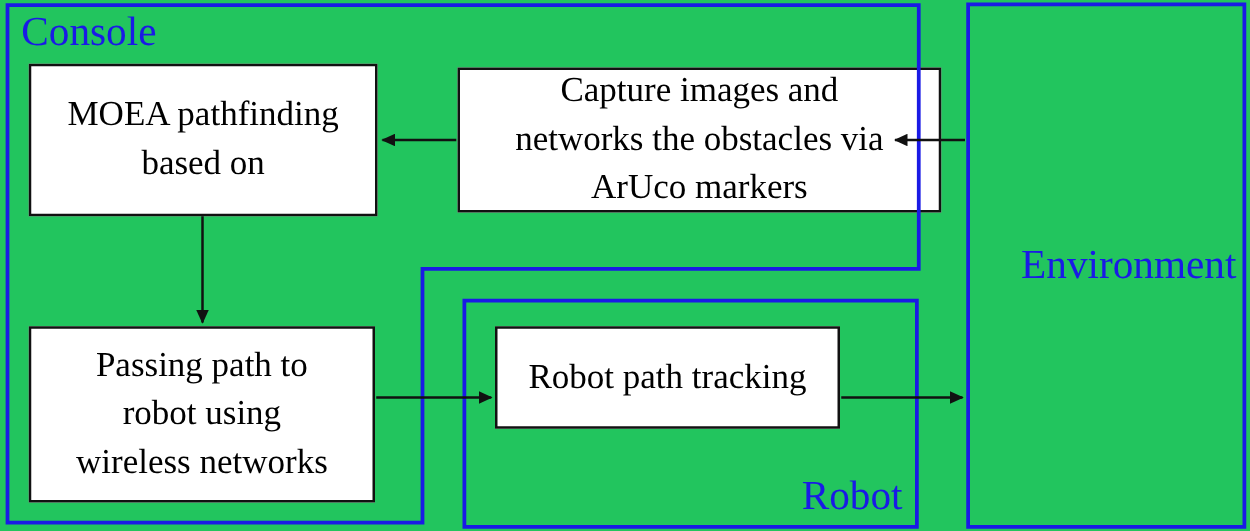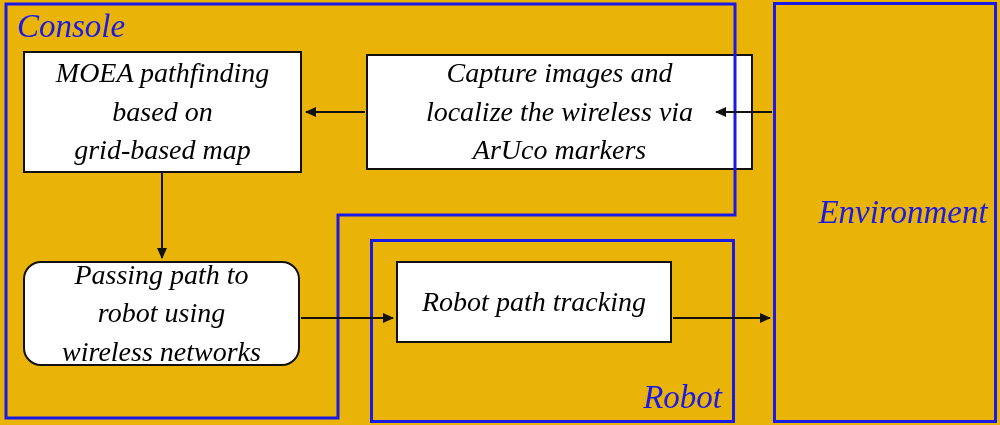--- a/index.html
+++ b/index.html
@@ -4,24 +4,23 @@
 <style>
   :root {
     --accent-blue: #1a1ae6;
     --line-black: #111111;
   }
   html, body { margin: 0; padding: 0; background: #ffffff; }
   .canvas {
     position: relative;
     width: 1000px;
     height: 425px;
-    background: #eab308;
+    background: #22c55e;
     font-family: "Liberation Serif", "DejaVu Serif", serif;
     overflow: hidden;
-    font-style: italic;
   }
   .svg-layer {
     position: absolute;
     left: 0; top: 0;
     width: 1000px; height: 425px;
     pointer-events: none;
     z-index: 5;
   }
   .console-outline {
     fill: none;
@@ -91,30 +90,29 @@
     <div class="container-label">Environment</div>
   </div>
 
   <div class="bluebox" style="left:370px; top:239px; width:365px; height:184px;">
     <div class="container-label label-agent">Robot</div>
   </div>
 
   <div class="blackbox" style="left:23px; top:51px; width:279px; height:122px;">
     <span>MOEA pathfinding</span>
     <span>based on</span>
-    <span>grid-based map</span>
   </div>
 
   <div class="blackbox" style="left:366px; top:54px; width:387px; height:116px;">
     <span>Capture images and</span>
-    <span>localize the wireless via</span>
+    <span>networks the obstacles via</span>
     <span>ArUco markers</span>
   </div>
 
-  <div class="blackbox" style="left:23px; top:261px; width:277px; height:105px;border-radius:18px;">
+  <div class="blackbox" style="left:23px; top:261px; width:277px; height:141px;">
     <span>Passing path to</span>
     <span>robot using</span>
     <span>wireless networks</span>
   </div>
 
   <div class="blackbox" style="left:396px; top:261px; width:276px; height:82px;">
     <span>Robot path tracking</span>
   </div>
 
   <svg class="svg-layer" viewBox="0 0 1000 425">

